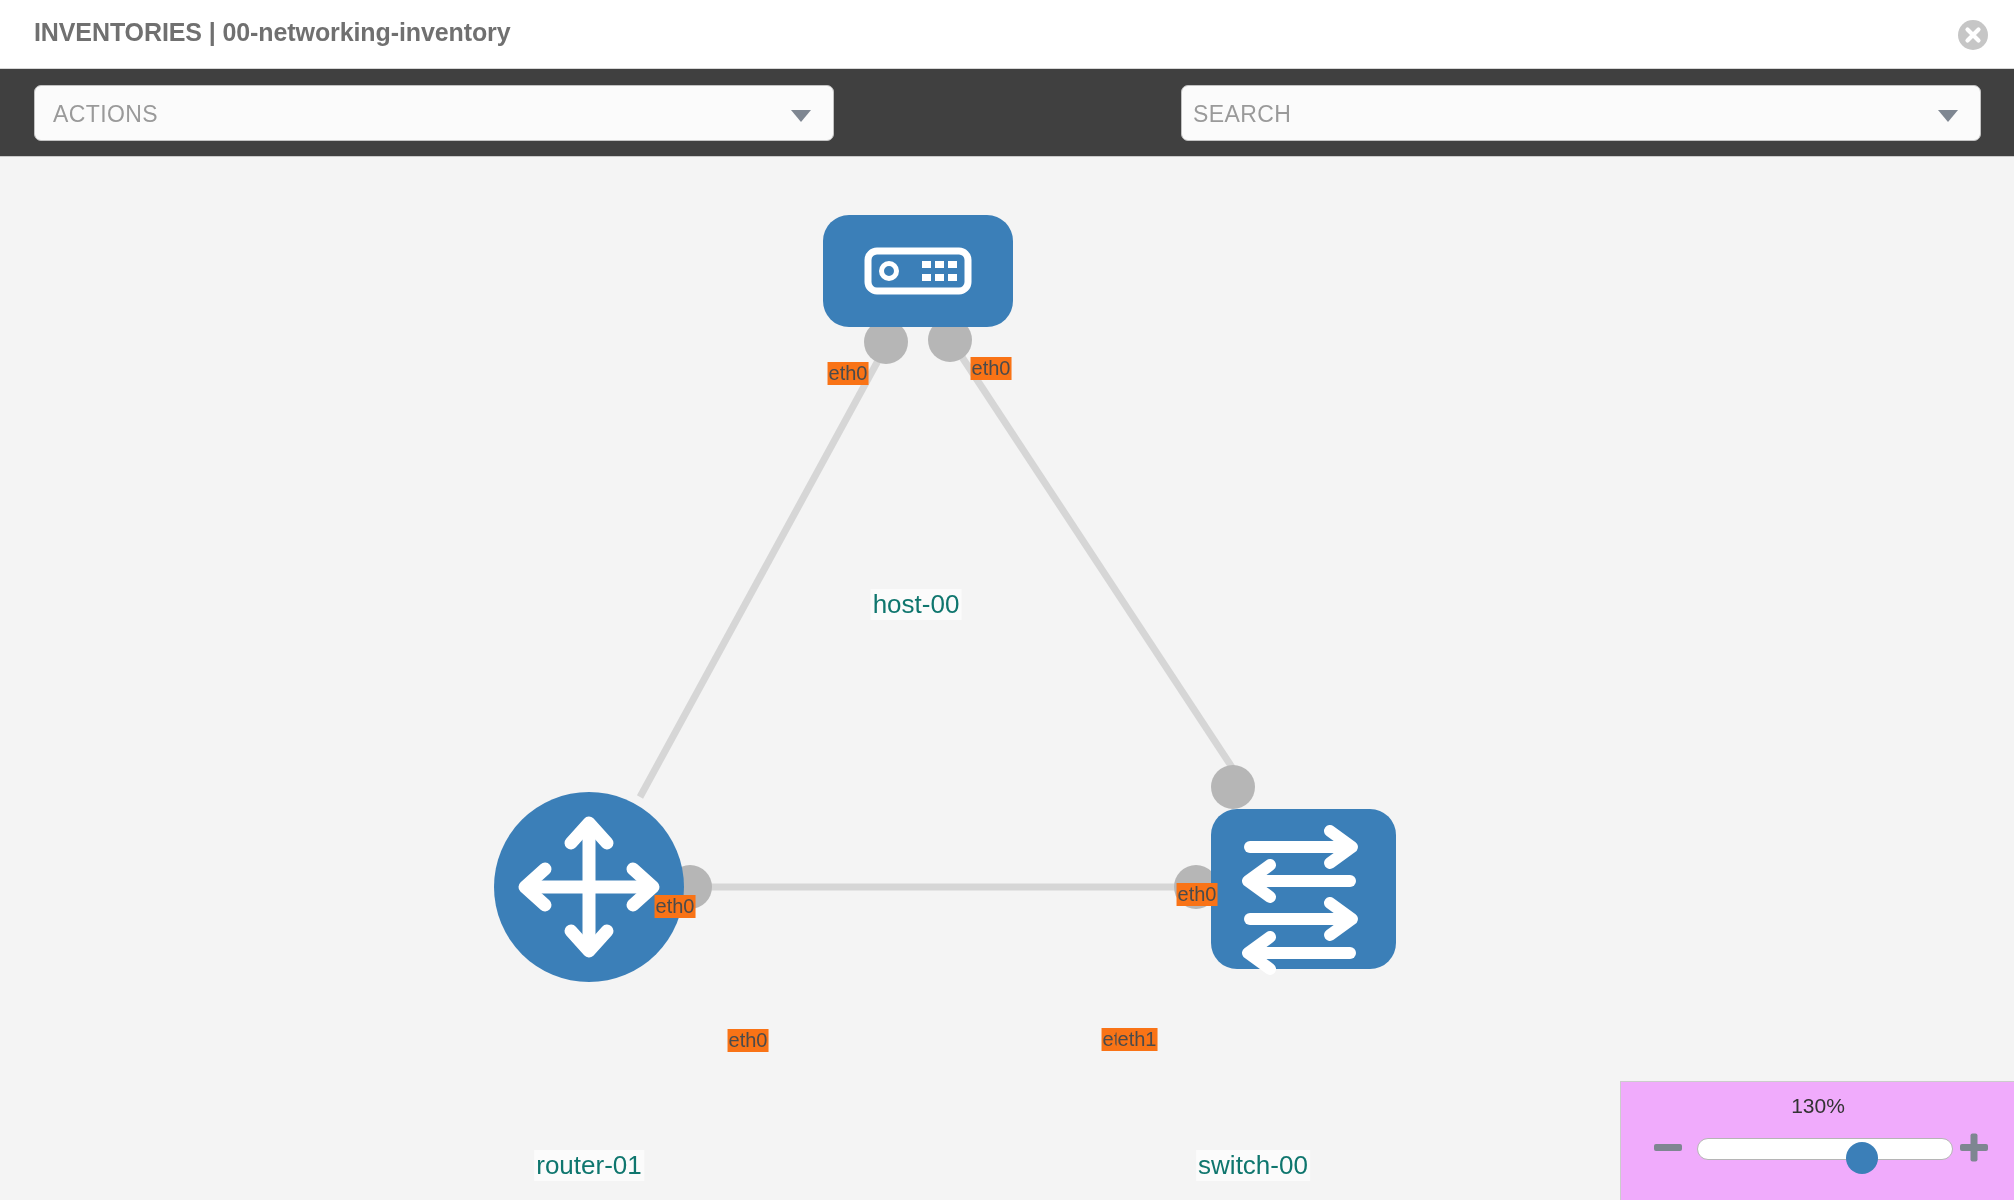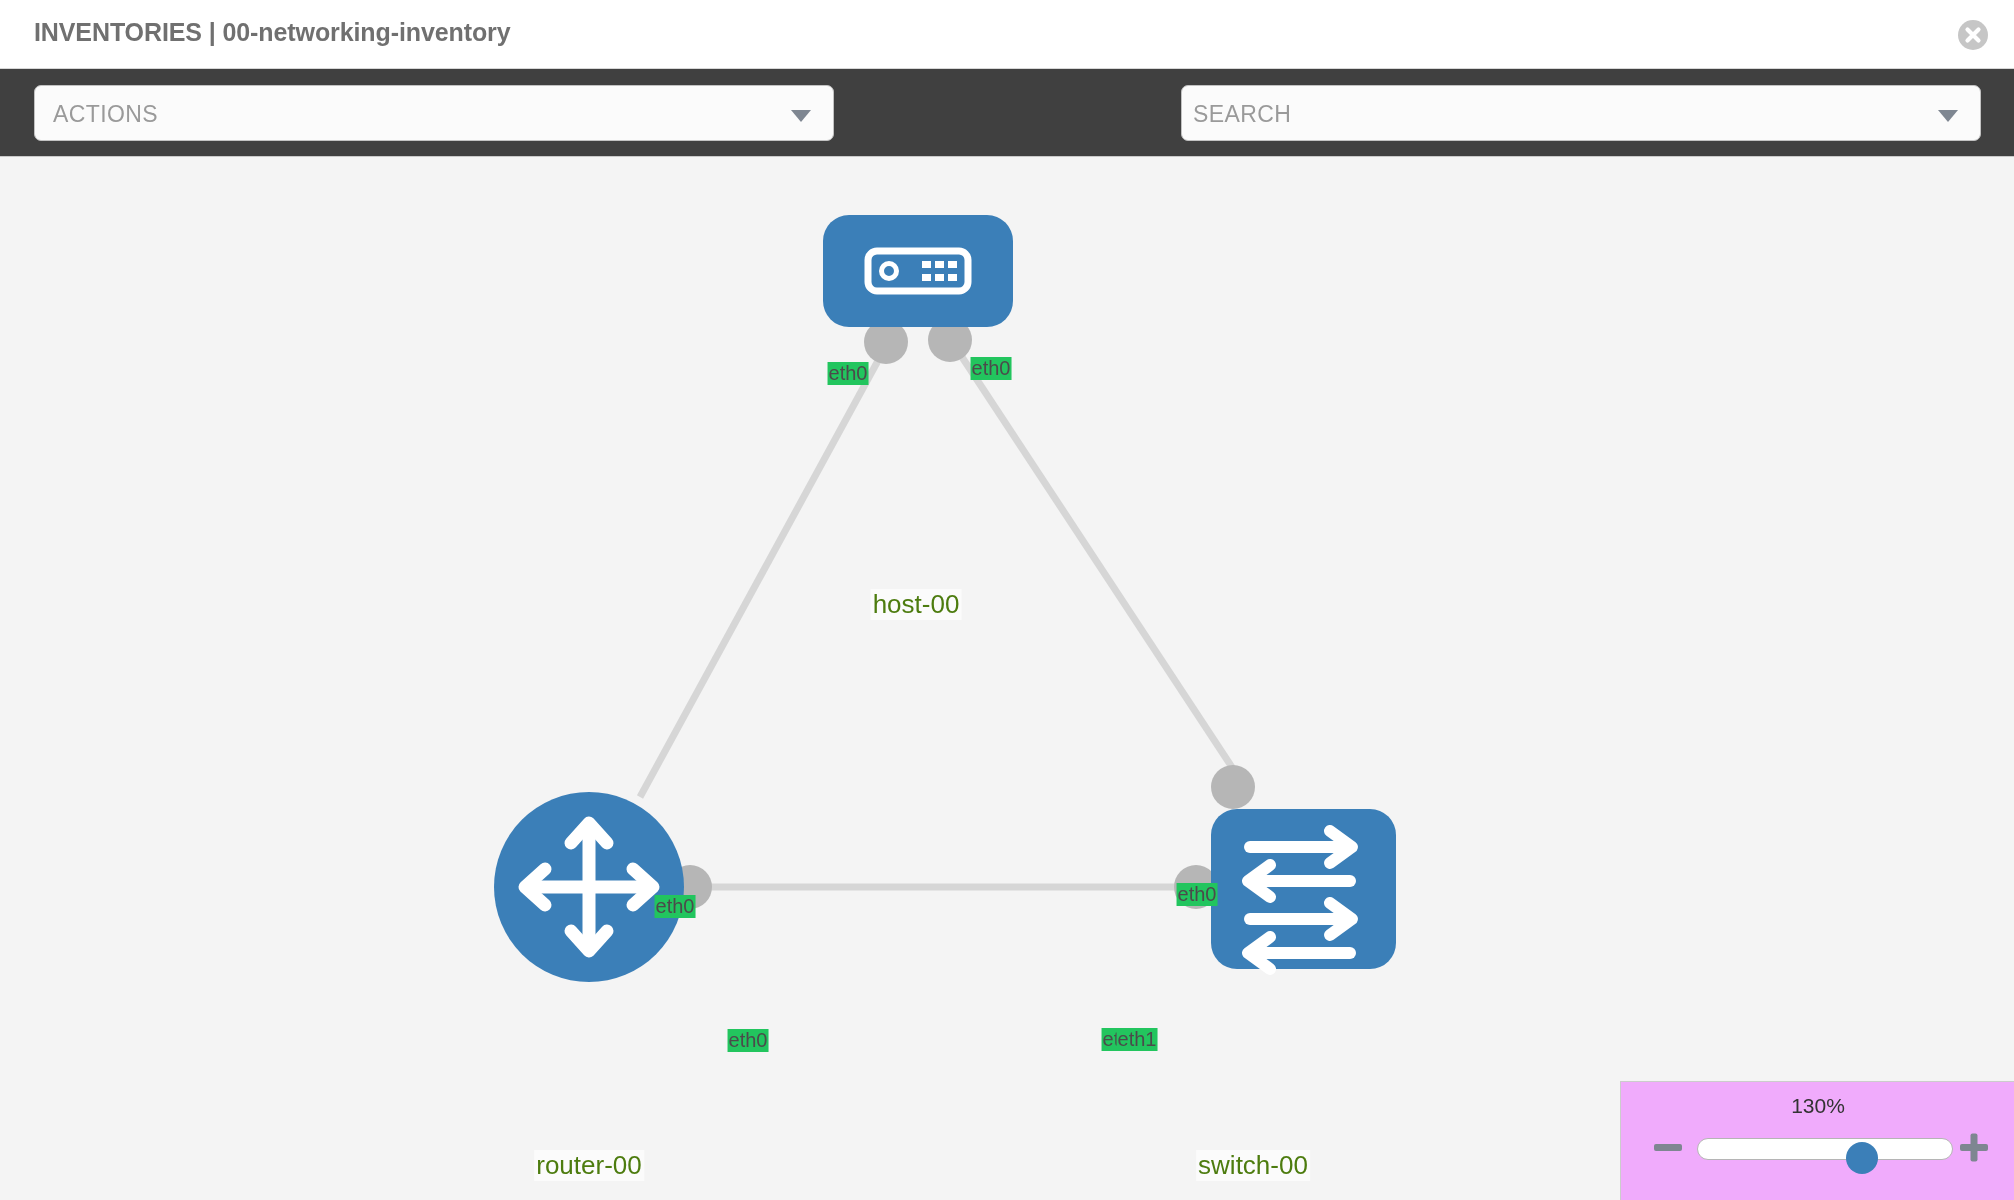--- a/index.html
+++ b/index.html
@@ -129,31 +129,31 @@
   .topology-svg {
     position: absolute;
     left: 0; top: 0;
     width: 2014px;
     height: 1043px;
   }
 
   .node-label {
     position: absolute;
     font-size: 26px;
-    color: #4d7c0f;
+    color: #0f766e;
     background: #fbfbfb;
     white-space: nowrap;
     transform: translateX(-50%);
     padding: 0 2px;
   }
   .iface-label {
     position: absolute;
     font-size: 20px;
     color: #4b4b4b;
-    background: #22c55e;
+    background: #f97316;
     white-space: nowrap;
     transform: translateX(-50%);
     padding: 0 1px;
     text-align: right;
   }
 
   
   .zoom-panel {
     position: absolute;
     left: 1620px;
@@ -321,21 +321,21 @@
 
     <div class="iface-label" style="left:848px; top:205px;">eth0</div>
     <div class="iface-label" style="left:991px; top:200px;">eth0</div>
     <div class="iface-label" style="left:675px; top:738px;">eth0</div>
     <div class="iface-label" style="left:1197px; top:726px;">eth0</div>
     <div class="iface-label" style="left:748px; top:872px;">eth0</div>
     <div class="iface-label" style="left:1122px; top:871px;">eth0</div>
     <div class="iface-label" style="left:1137px; top:871px;">eth1</div>
 
     <div class="node-label" style="left:916px;  top:432px;">host-00</div>
-    <div class="node-label" style="left:589px;  top:993px;">router-00</div>
+    <div class="node-label" style="left:589px;  top:993px;">router-01</div>
     <div class="node-label" style="left:1253px; top:993px;">switch-00</div>
 
   </div>
 
   <div class="zoom-panel">
     <div class="zoom-value">130%</div>
     <div class="zoom-row">
       <div class="zoom-minus">
         <svg width="34" height="36" viewBox="0 0 34 36">
           <rect x="3" y="14" width="28" height="7" rx="2" fill="#7e8691"></rect>

